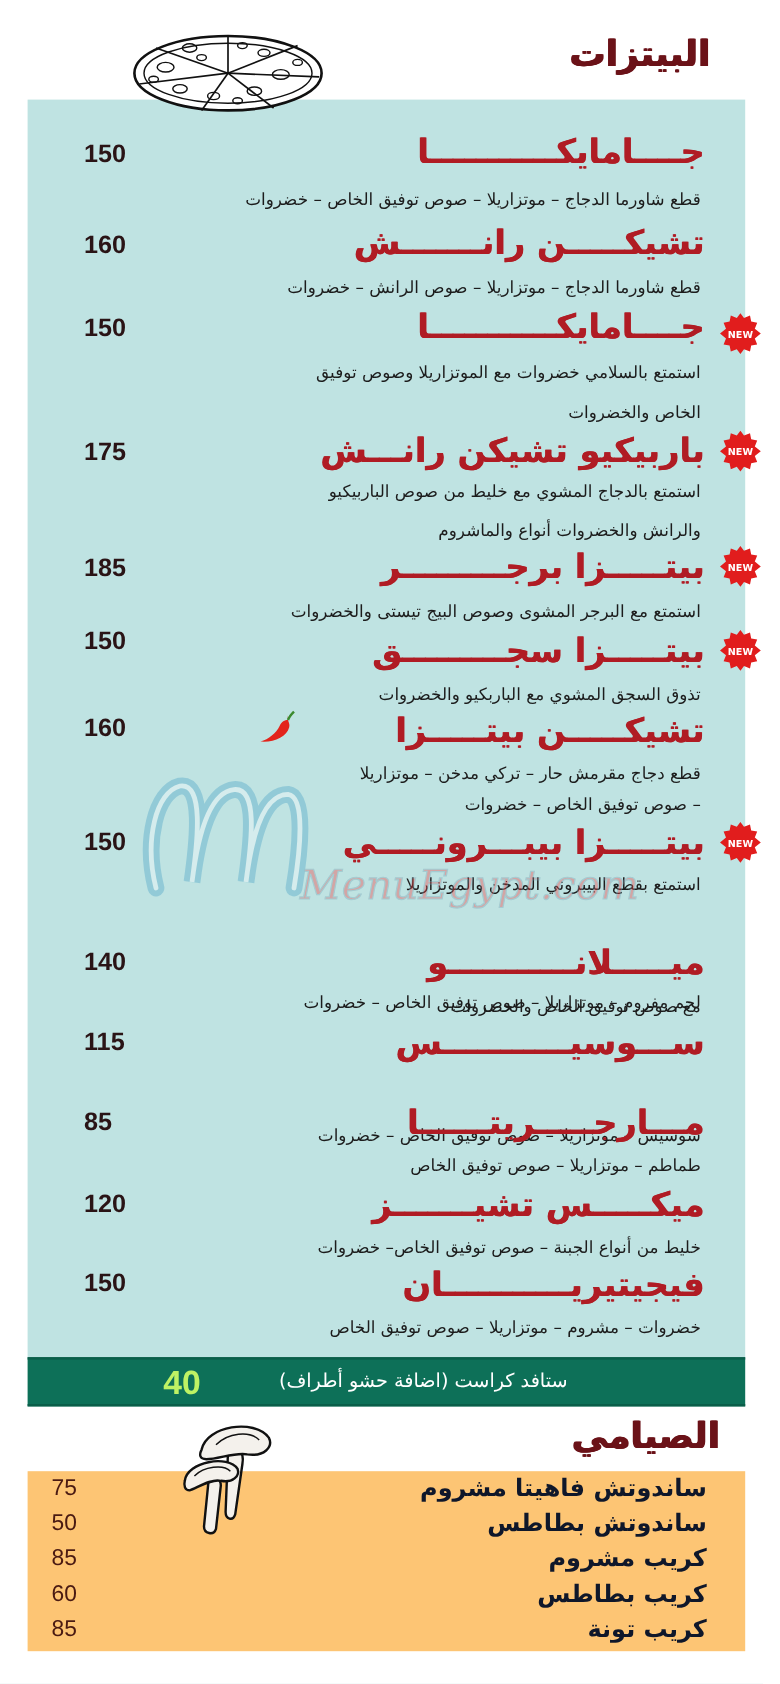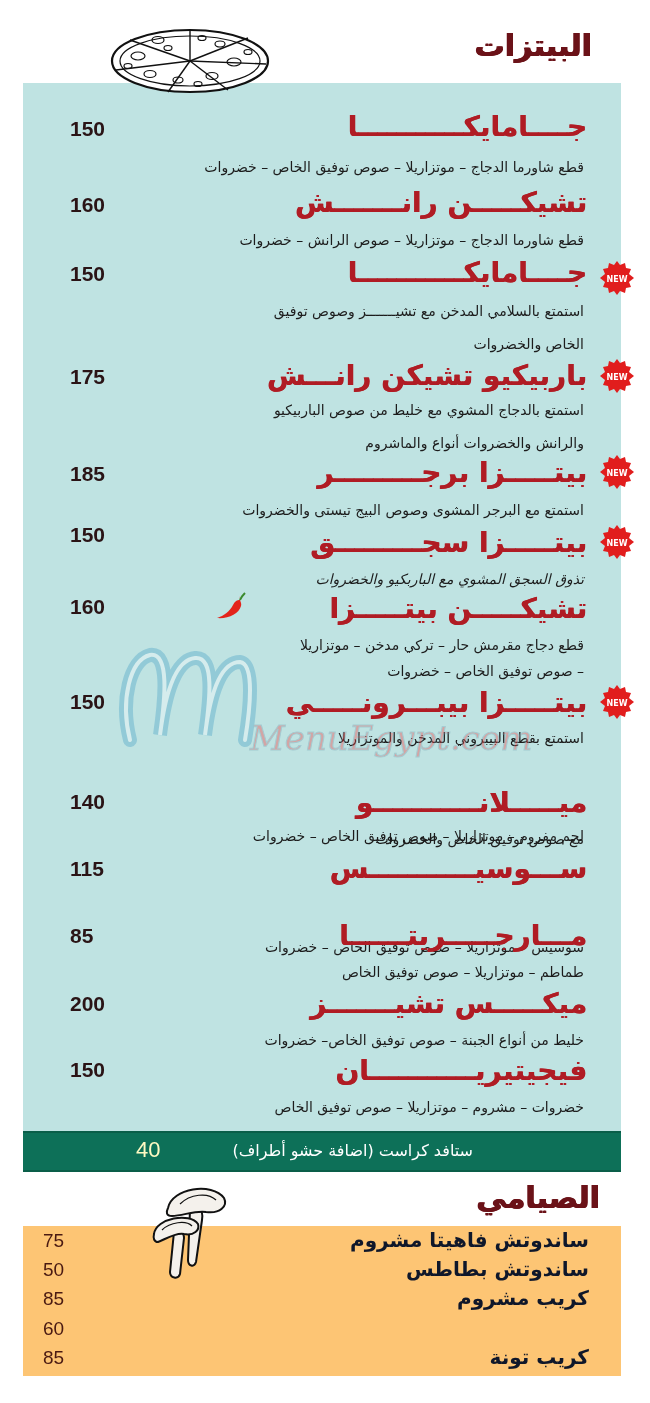--- a/index.html
+++ b/index.html
@@ -14,21 +14,21 @@
          color: #b01c24; font-weight: bold; font-size: 28px; line-height: 34px; white-space: nowrap;
          text-shadow: 0.5px 0 0 #b01c24; }
   .item-price { position: absolute; left: 70px; color: #2a1416; font-weight: bold;
          font-family: "Liberation Sans", sans-serif; font-size: 21px; line-height: 24px; }
   .item-desc { position: absolute; right: 66px; direction: rtl; text-align: right;
          color: #1c1c1c; font-size: 14px; line-height: 20px; white-space: nowrap; }
   .new-badge { position: absolute; left: 599px; width: 36px; height: 36px; }
   .green-bar { position: absolute; left: 23px; top: 1131px; width: 598px; height: 41px; background: #0d7058;
          border-top: 2px solid #0a5e49; border-bottom: 2px solid #0a5e49; box-sizing: border-box; }
   .green-label { position: absolute; right: 148px; top: 8px; color: #ffffff; font-size: 16px; direction: rtl; white-space: nowrap; }
-  .green-price { position: absolute; left: 113px; top: 4px; color: #fef9c3; font-weight: normal; font-size: 22px;
+  .green-price { position: absolute; left: 113px; top: 4px; color: #bef264; font-weight: bold; font-size: 28px;
          font-family: "Liberation Sans", sans-serif; }
   .orange-panel { position: absolute; left: 23px; top: 1226px; width: 598px; height: 150px; background: #fdc574; }
   .orange-row { position: absolute; left: 0; width: 598px; height: 29px; }
   .orange-name { position: absolute; right: 32px; direction: rtl; color: #0f172a; font-weight: bold;
          font-size: 20px; line-height: 29px; white-space: nowrap; }
   .orange-price { position: absolute; left: 20px; color: #4a1a12; font-weight: normal; font-size: 19px;
          line-height: 29px; font-family: "Liberation Sans", sans-serif; }
   .watermark { position: absolute; left: 110px; top: 640px; width: 320px; height: 120px; opacity: 0.55; pointer-events: none; }
   .watermark-text { position: absolute; left: 140px; top: 78px; color: #ef4444; font-family: "DejaVu Serif", serif;
          font-style: italic; font-size: 34px; -webkit-text-stroke: 1px #7aa7b8; opacity: 0.7; white-space: nowrap; }
@@ -75,21 +75,21 @@
 <div class="item-title" style="top:186px;">تشيكـــــن رانـــــــش</div>
 <div class="item-price" style="top:193px;">160</div>
 <div class="item-desc" style="top:230px;">قطع شاورما الدجاج – موتزاريلا – صوص الرانش – خضروات</div>
 
 <svg class="new-badge" style="top:260px;" viewBox="0 0 36 36">
   <polygon points="18,1 21,5 26,3 27,8 32,9 30,14 35,18 30,22 32,27 27,28 26,33 21,31 18,35 15,31 10,33 9,28 4,27 6,22 1,18 6,14 4,9 9,8 10,3 15,5" fill="#e11d1d"></polygon>
   <text x="18" y="21.5" font-size="8" font-weight="bold" fill="#fff" text-anchor="middle" font-family="DejaVu Sans, sans-serif">NEW</text>
 </svg>
 <div class="item-title" style="top:256px;">جــــامايكـــــــــــا</div>
 <div class="item-price" style="top:262px;">150</div>
-<div class="item-desc" style="top:301px;">استمتع بالسلامي المدخن مع تشيـــــــز وصوص توفيق</div>
+<div class="item-desc" style="top:301px;">استمتع بالسلامي خضروات مع الموتزاريلا وصوص توفيق</div>
 <div class="item-desc" style="top:334px;">الخاص والخضروات</div>
 
 <svg class="new-badge" style="top:358px;" viewBox="0 0 36 36">
   <polygon points="18,1 21,5 26,3 27,8 32,9 30,14 35,18 30,22 32,27 27,28 26,33 21,31 18,35 15,31 10,33 9,28 4,27 6,22 1,18 6,14 4,9 9,8 10,3 15,5" fill="#e11d1d"></polygon>
   <text x="18" y="21.5" font-size="8" font-weight="bold" fill="#fff" text-anchor="middle" font-family="DejaVu Sans, sans-serif">NEW</text>
 </svg>
 <div class="item-title" style="top:359px;">باربيكيو تشيكن رانـــش</div>
 <div class="item-price" style="top:365px;">175</div>
 <div class="item-desc" style="top:400px;">استمتع بالدجاج المشوي مع خليط من صوص الباربيكيو</div>
 <div class="item-desc" style="top:433px;">والرانش والخضروات أنواع والماشروم</div>
@@ -101,21 +101,21 @@
 <div class="item-title" style="top:456px;">بيتـــــزا برجـــــــــر</div>
 <div class="item-price" style="top:462px;">185</div>
 <div class="item-desc" style="top:500px;">استمتع مع البرجر المشوى وصوص البيج تيستى والخضروات</div>
 
 <svg class="new-badge" style="top:524px;" viewBox="0 0 36 36">
   <polygon points="18,1 21,5 26,3 27,8 32,9 30,14 35,18 30,22 32,27 27,28 26,33 21,31 18,35 15,31 10,33 9,28 4,27 6,22 1,18 6,14 4,9 9,8 10,3 15,5" fill="#e11d1d"></polygon>
   <text x="18" y="21.5" font-size="8" font-weight="bold" fill="#fff" text-anchor="middle" font-family="DejaVu Sans, sans-serif">NEW</text>
 </svg>
 <div class="item-title" style="top:526px;">بيتـــــزا سجـــــــــق</div>
 <div class="item-price" style="top:523px;">150</div>
-<div class="item-desc" style="top:569px;font-style:italic;">تذوق السجق المشوي مع الباربكيو والخضروات</div>
+<div class="item-desc" style="top:569px;">تذوق السجق المشوي مع الباربكيو والخضروات</div>
 
 <svg class="abs" style="left:214px; top:592px;" width="34" height="30" viewBox="0 0 34 30">
   <path d="M26,4 C25,9 28,10 27,14 C25,22 14,27 3,26 C10,24 16,19 19,13 C21,9 23,8 26,8 Z" fill="#e3241b"></path>
   <path d="M26,8 C27,5 29,3 31,1" stroke="#3b8a2e" stroke-width="2" fill="none"></path>
 </svg>
 <div class="item-title" style="top:592px;">تشيكـــــن بيتـــــزا</div>
 <div class="item-price" style="top:595px;">160</div>
 <div class="item-desc" style="top:635px;">قطع دجاج مقرمش حار – تركي مدخن – موتزاريلا</div>
 <div class="item-desc" style="top:661px;">– صوص توفيق الخاص – خضروات</div>
 
@@ -134,21 +134,21 @@
 
 <div class="item-title" style="top:852px;">ســـوسيـــــــــــس</div>
 <div class="item-price" style="top:857px;">115</div>
 <div class="item-desc" style="top:937px;">سوسيس – موتزاريلا – صوص توفيق الخاص – خضروات</div>
 
 <div class="item-title" style="top:919px;">مـــارجـــــريتــــــا</div>
 <div class="item-price" style="top:924px;">85</div>
 <div class="item-desc" style="top:962px;">طماطم – موتزاريلا – صوص توفيق الخاص</div>
 
 <div class="item-title" style="top:987px;">ميكـــــس تشيـــــــز</div>
-<div class="item-price" style="top:992px;">200</div>
+<div class="item-price" style="top:992px;">120</div>
 <div class="item-desc" style="top:1030px;">خليط من أنواع الجبنة – صوص توفيق الخاص– خضروات</div>
 
 <div class="item-title" style="top:1054px;">فيجيتيريـــــــــــان</div>
 <div class="item-price" style="top:1058px;">150</div>
 <div class="item-desc" style="top:1097px;">خضروات – مشروم – موتزاريلا – صوص توفيق الخاص</div>
 
 <div class="watermark">
   <svg width="150" height="120" viewBox="0 0 150 120">
     <path d="M20,100 C10,60 20,20 40,15 C60,12 55,60 50,95 C55,55 65,20 85,18 C105,16 100,60 95,95 C100,55 110,22 130,22 C145,24 140,70 135,100" fill="none" stroke="#6fb7cf" stroke-width="14" stroke-linecap="round"></path>
     <path d="M20,100 C10,60 20,20 40,15 C60,12 55,60 50,95 C55,55 65,20 85,18 C105,16 100,60 95,95 C100,55 110,22 130,22 C145,24 140,70 135,100" fill="none" stroke="#e8f4f6" stroke-width="4" stroke-linecap="round"></path>
@@ -170,20 +170,21 @@
   </div>
   <div class="orange-row" style="top:29px;">
     <span class="orange-name">ساندوتش بطاطس</span>
     <span class="orange-price">50</span>
   </div>
   <div class="orange-row" style="top:58px;">
     <span class="orange-name">كريب مشروم</span>
     <span class="orange-price">85</span>
   </div>
   <div class="orange-row" style="top:88px;">
+    <span class="orange-name">كريب بطاطس</span>
     <span class="orange-price">60</span>
   </div>
   <div class="orange-row" style="top:117px;">
     <span class="orange-name">كريب تونة</span>
     <span class="orange-price">85</span>
   </div>
 </div>
 
 <svg class="abs" style="left:150px; top:1180px;" width="80" height="102" viewBox="0 0 80 102">
 

